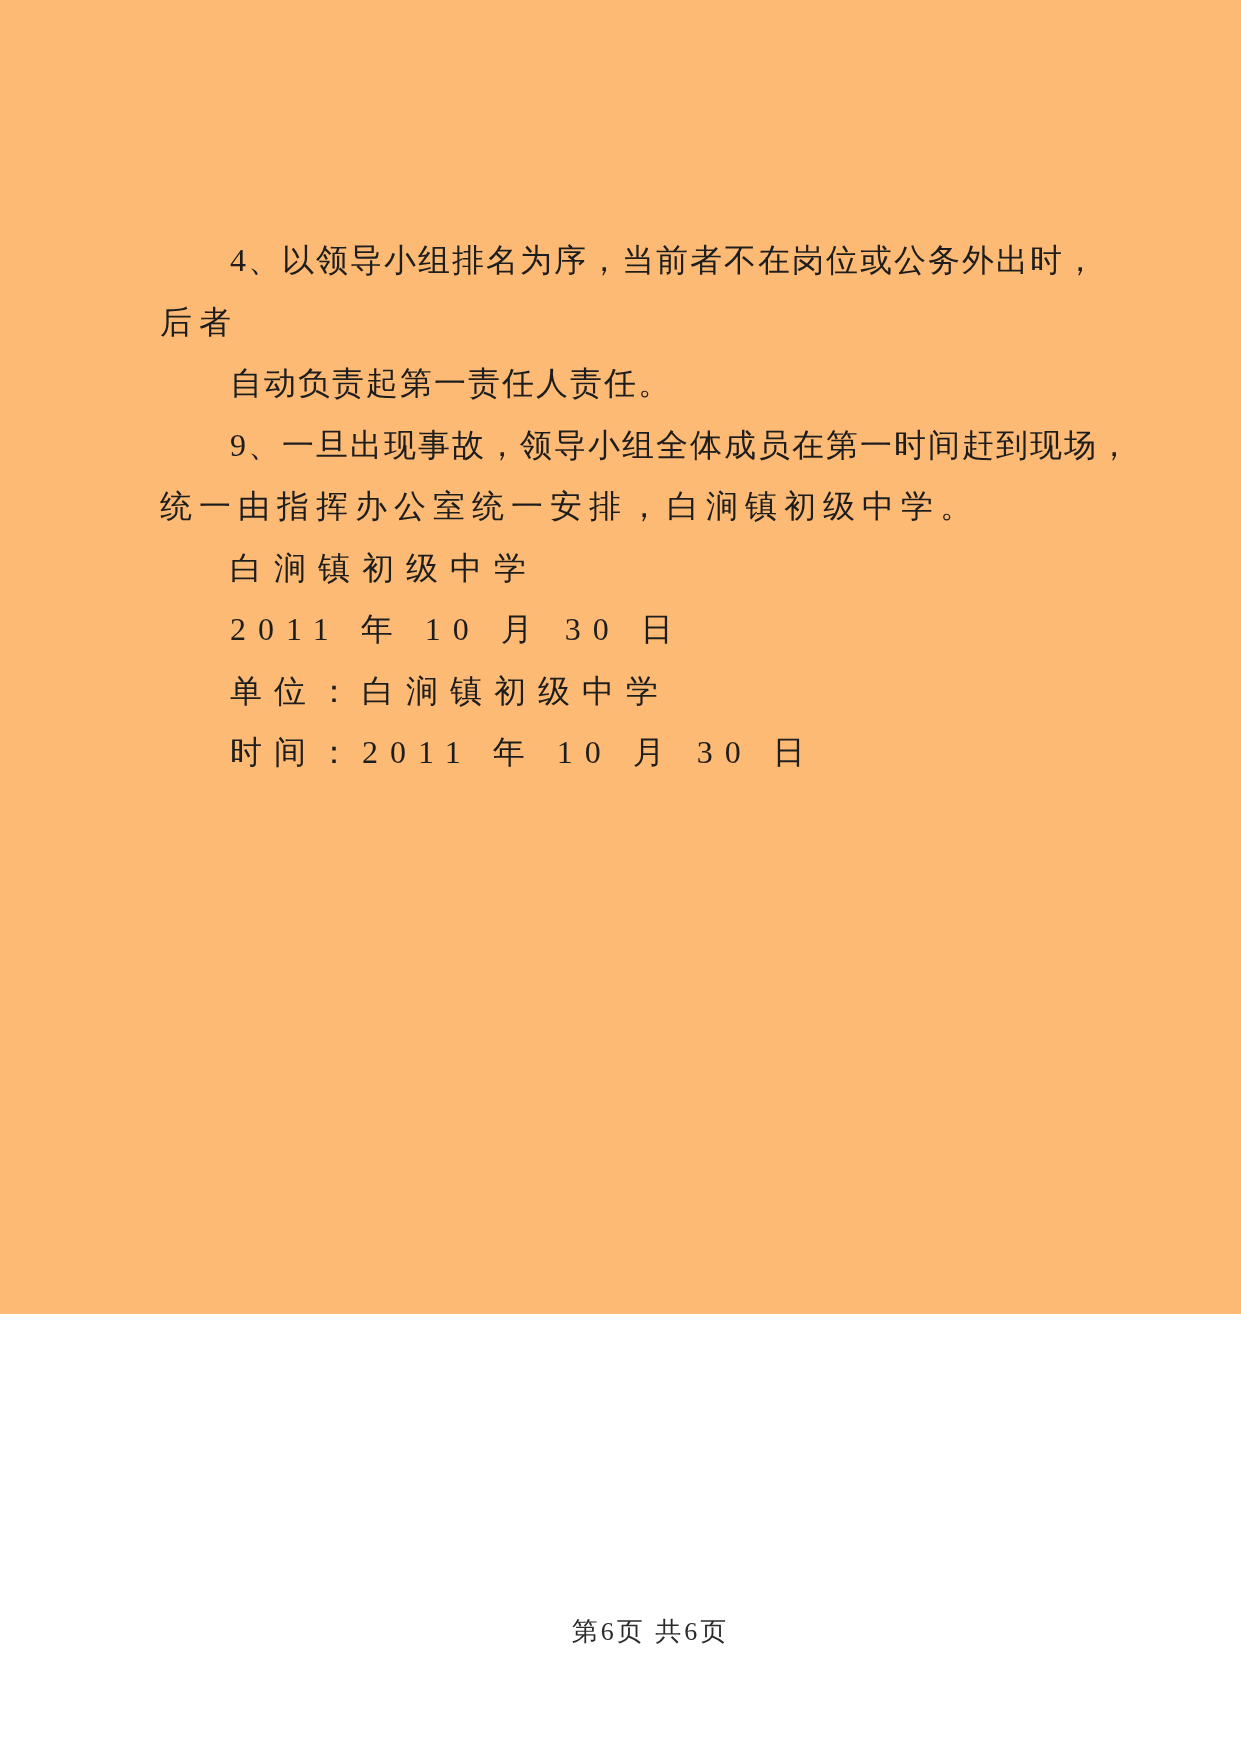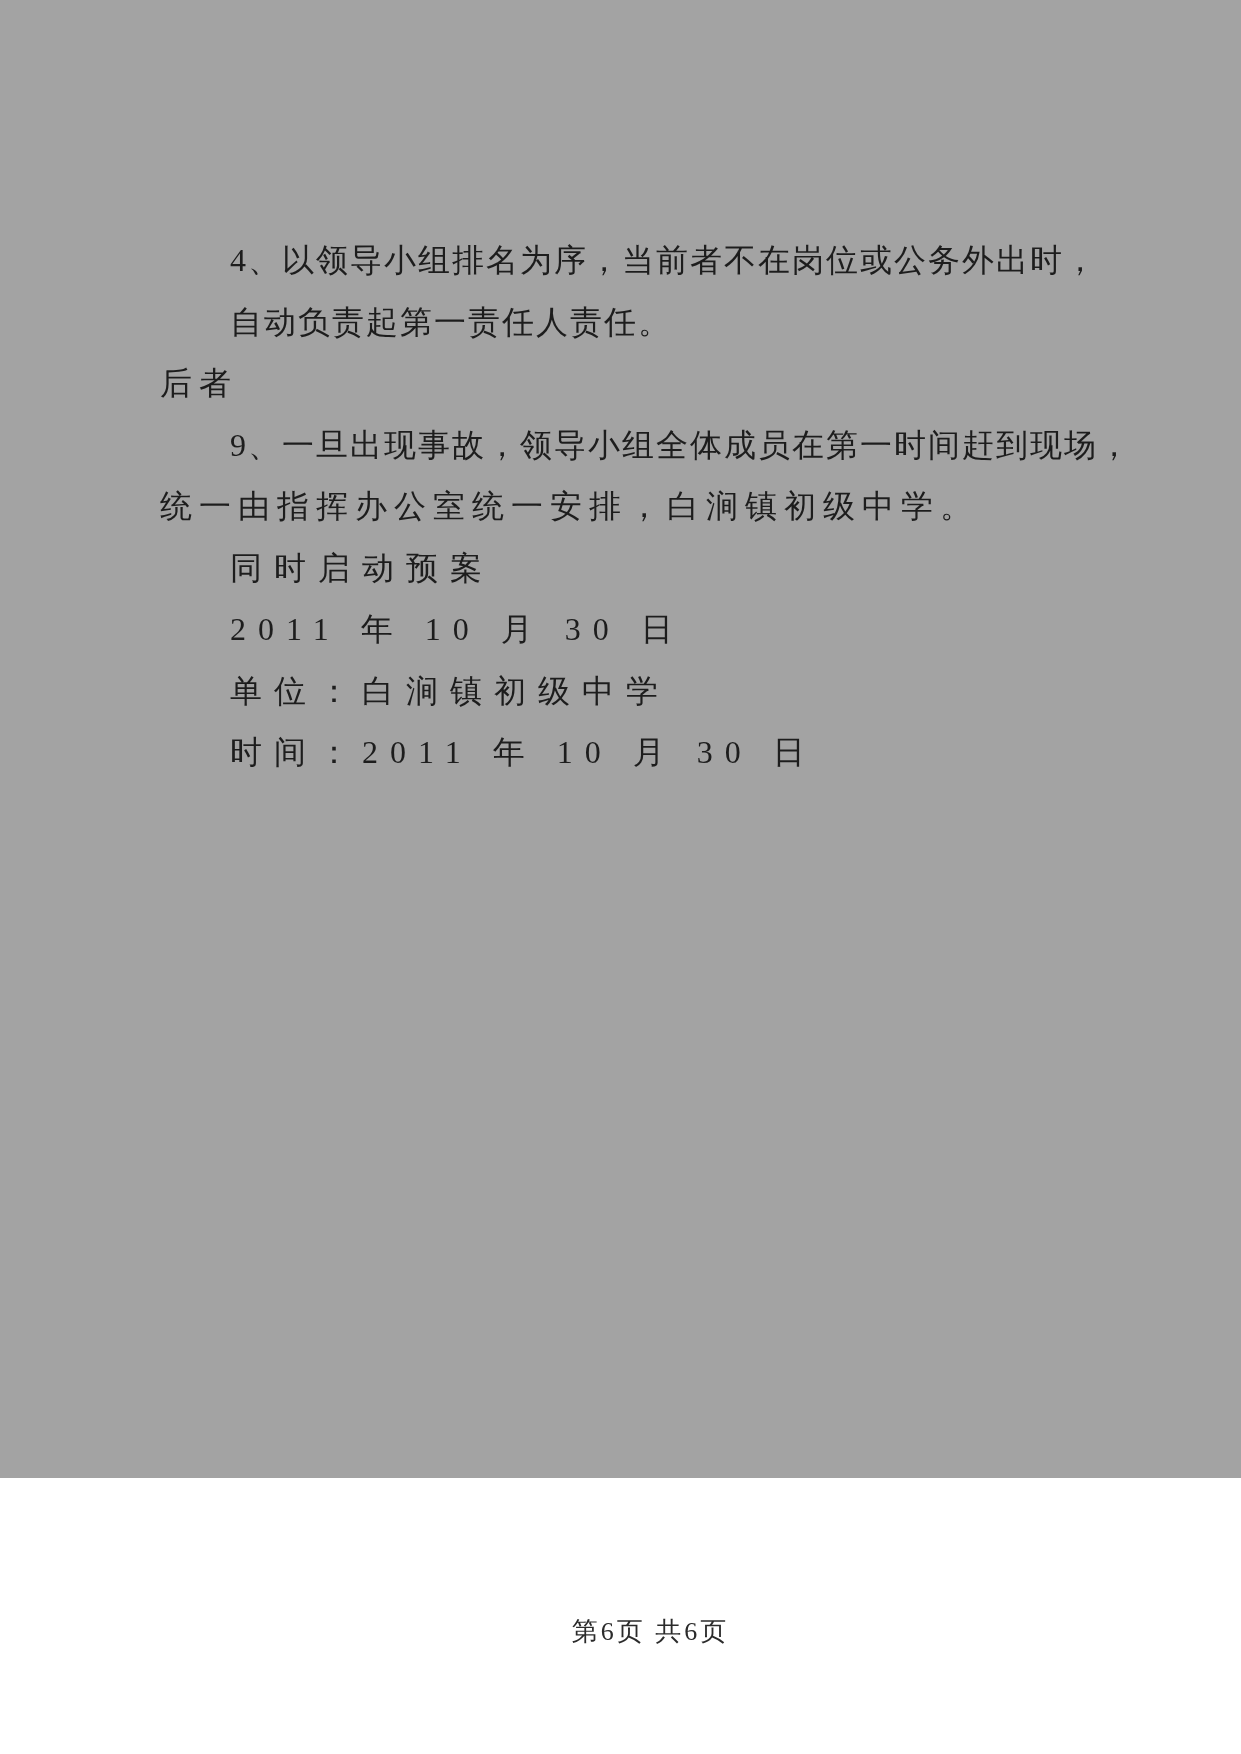--- a/index.html
+++ b/index.html
@@ -11,22 +11,22 @@
     width: 1241px;
     height: 1754px;
     position: relative;
     overflow: hidden;
     font-family: "Liberation Serif", "DejaVu Serif", serif;
   }
   .page {
     position: absolute;
     left: 0; top: 0;
     width: 1241px;
-    height: 1478px;
-    background: #a3a3a3;
+    height: 1314px;
+    background: #fdba74;
   }
   .doc-body {
     position: absolute;
     left: 0;
     top: 230px;
     width: 1241px;
     padding: 0;
   }
   .line {
     box-sizing: border-box;
@@ -56,25 +56,25 @@
     font-weight: 400;
   }
 </style>
 </head>
 <body>
 
 <div class="page">
 
   <div class="doc-body">
     <div class="line indent ls-tight">4、以领导小组排名为序，当前者不在岗位或公务外出时，</div>
+    <div class="line ls-mid">后者</div>
     <div class="line indent ls-tight">自动负责起第一责任人责任。</div>
-    <div class="line ls-mid">后者</div>
     <div class="line indent ls-tight">9、一旦出现事故，领导小组全体成员在第一时间赶到现场，</div>
     <div class="line ls-mid">统一由指挥办公室统一安排，白涧镇初级中学。</div>
-    <div class="line indent ls-wide">同时启动预案</div>
+    <div class="line indent ls-wide">白涧镇初级中学</div>
     <div class="line indent ls-wide">2011 年 10 月 30 日</div>
     <div class="line indent ls-wide">单位：白涧镇初级中学</div>
     <div class="line indent ls-wide">时间：2011 年 10 月 30 日</div>
   </div>
 
   <div class="footer">第6页 共6页</div>
 
 </div>
 
 </body></html>

